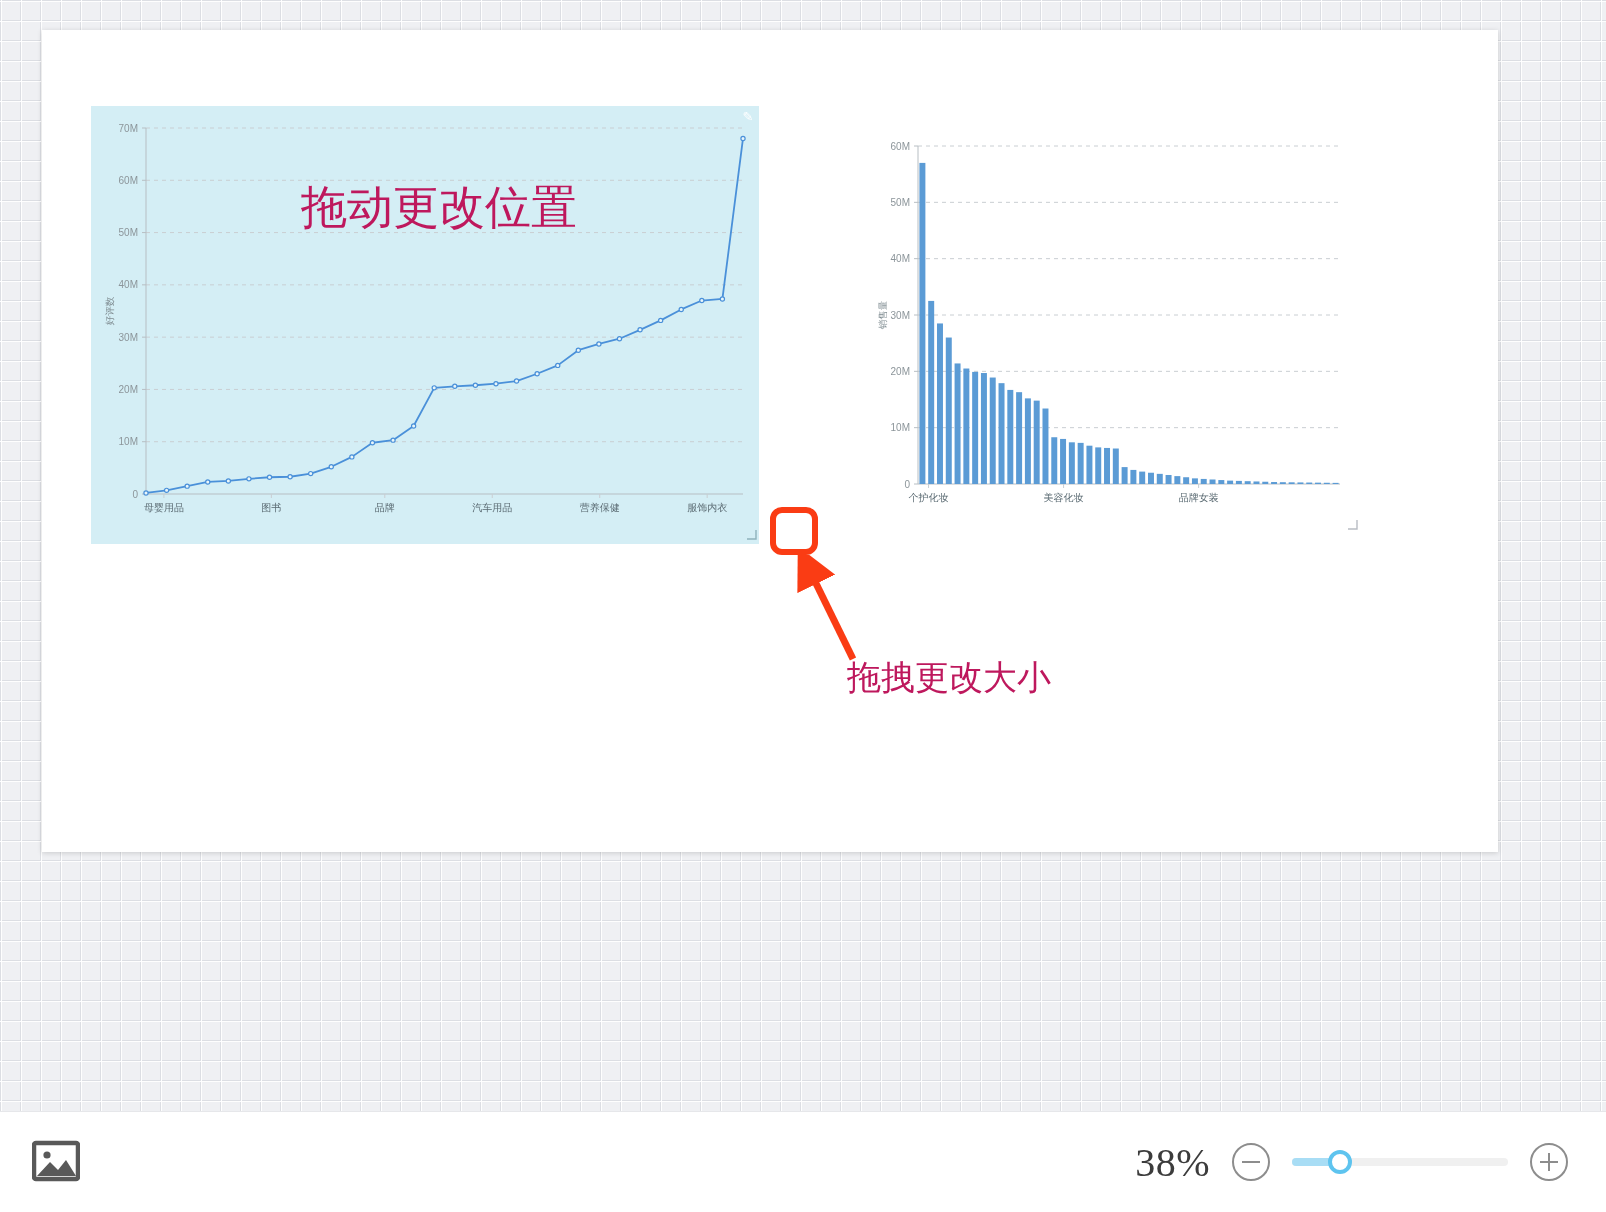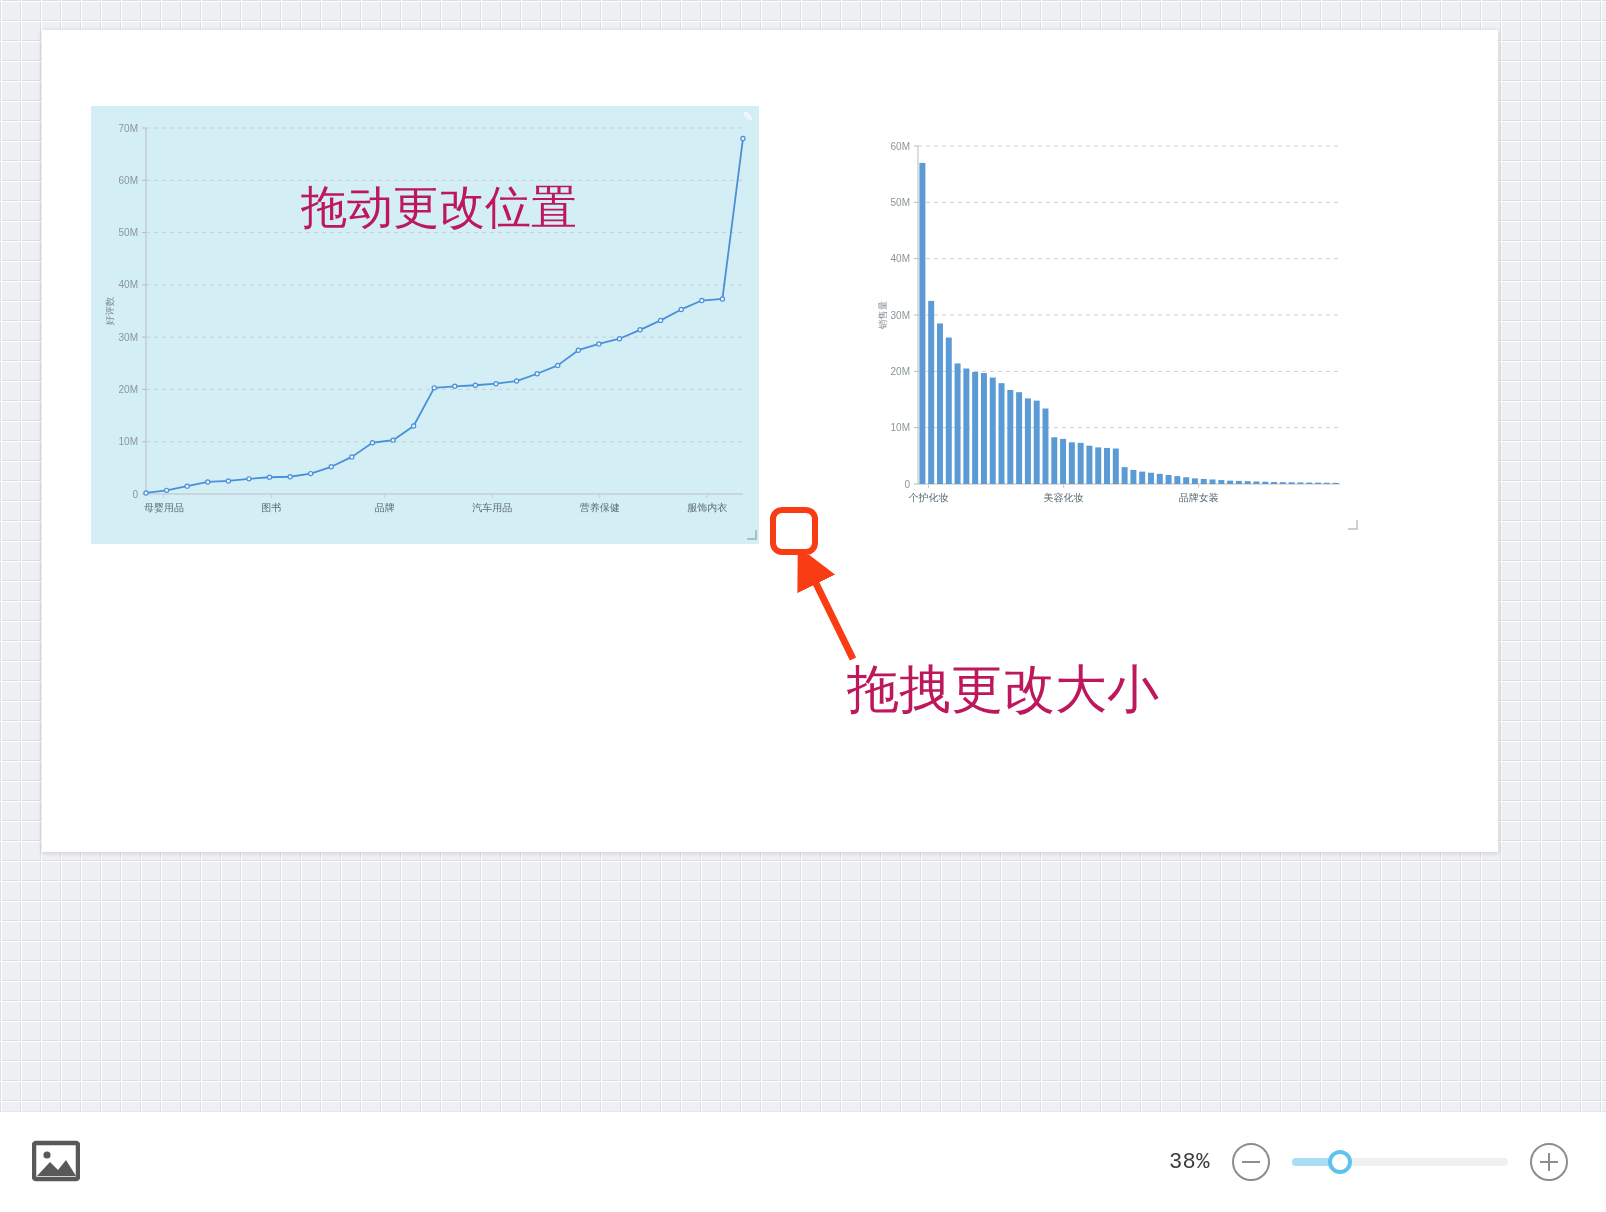--- a/index.html
+++ b/index.html
@@ -80,21 +80,21 @@
   .plot-wrap { position: absolute; inset: 0; }
 
   
   .annot {
     position: absolute;
     color: #be185d;
     font-family: "DejaVu Sans", "Liberation Sans", sans-serif;
     white-space: nowrap;
   }
   #annot-move { left: 259px; top: 147px; font-size: 46px; }
-  #annot-resize { left: 805px; top: 625px; font-size: 52px; }
+  #annot-resize { left: 805px; top: 625px; font-size: 34px; }
 
   #highlight-box {
     position: absolute;
     left: 728px; top: 477px;
     width: 48px; height: 48px;
     border: 6px solid #fa3c14;
     border-radius: 12px;
     box-sizing: border-box;
   }
   #arrow-svg {
@@ -119,23 +119,23 @@
   }
   #zoom-cluster {
     position: absolute;
     right: 38px; top: 0;
     height: 100px;
     display: flex;
     align-items: center;
     gap: 22px;
   }
   #zoom-percent {
-    font-size: 22px;
+    font-size: 40px;
     color: #3c3c3c;
-    font-family: Liberation Mono, monospace;
+    font-family: Liberation Serif, serif;
     letter-spacing: 0.5px;
   }
   .circle-btn {
     width: 38px; height: 38px;
     border: 2px solid #8d8d8d;
     border-radius: 50%;
     position: relative;
     cursor: pointer;
     box-sizing: border-box;
   }

